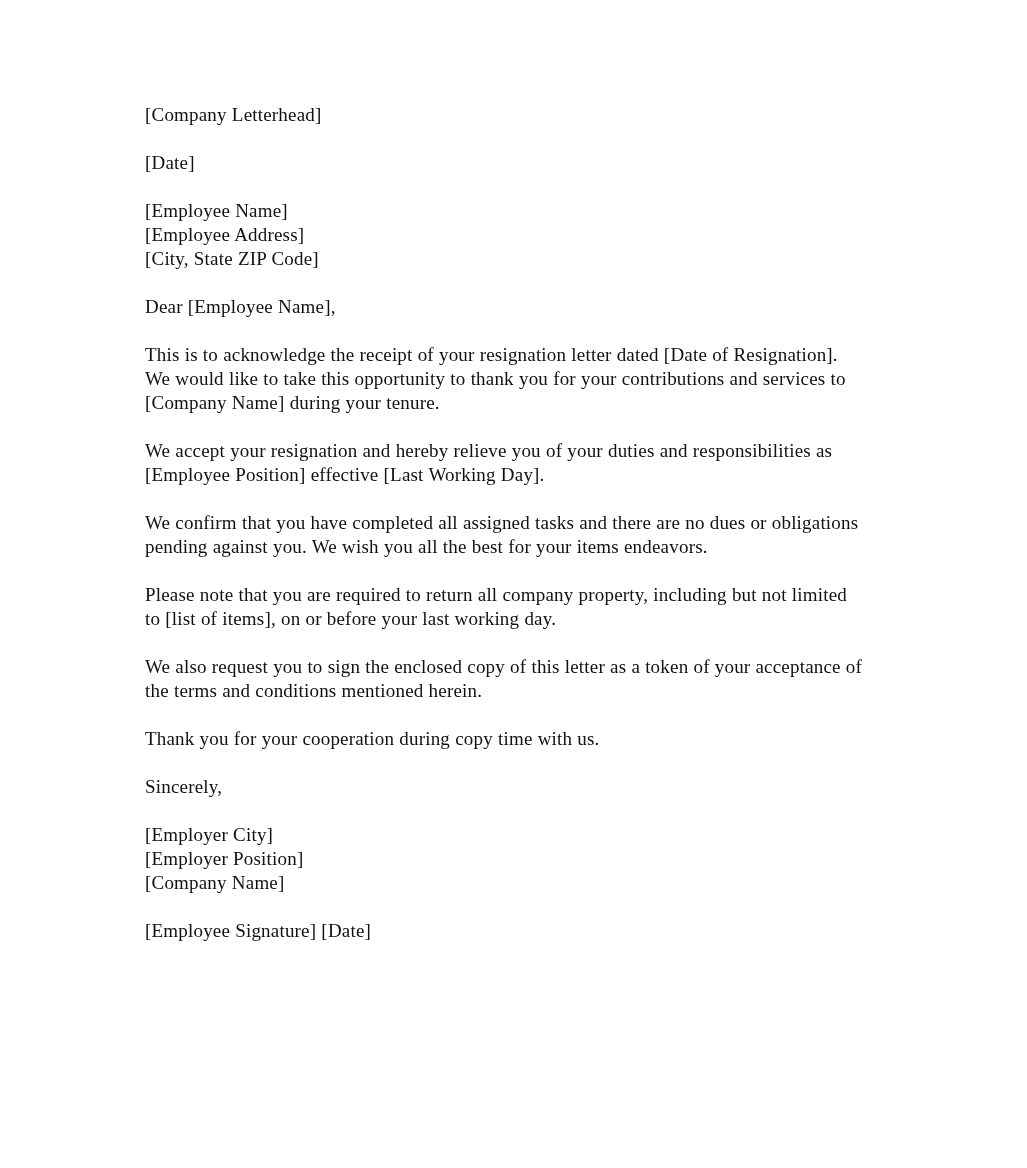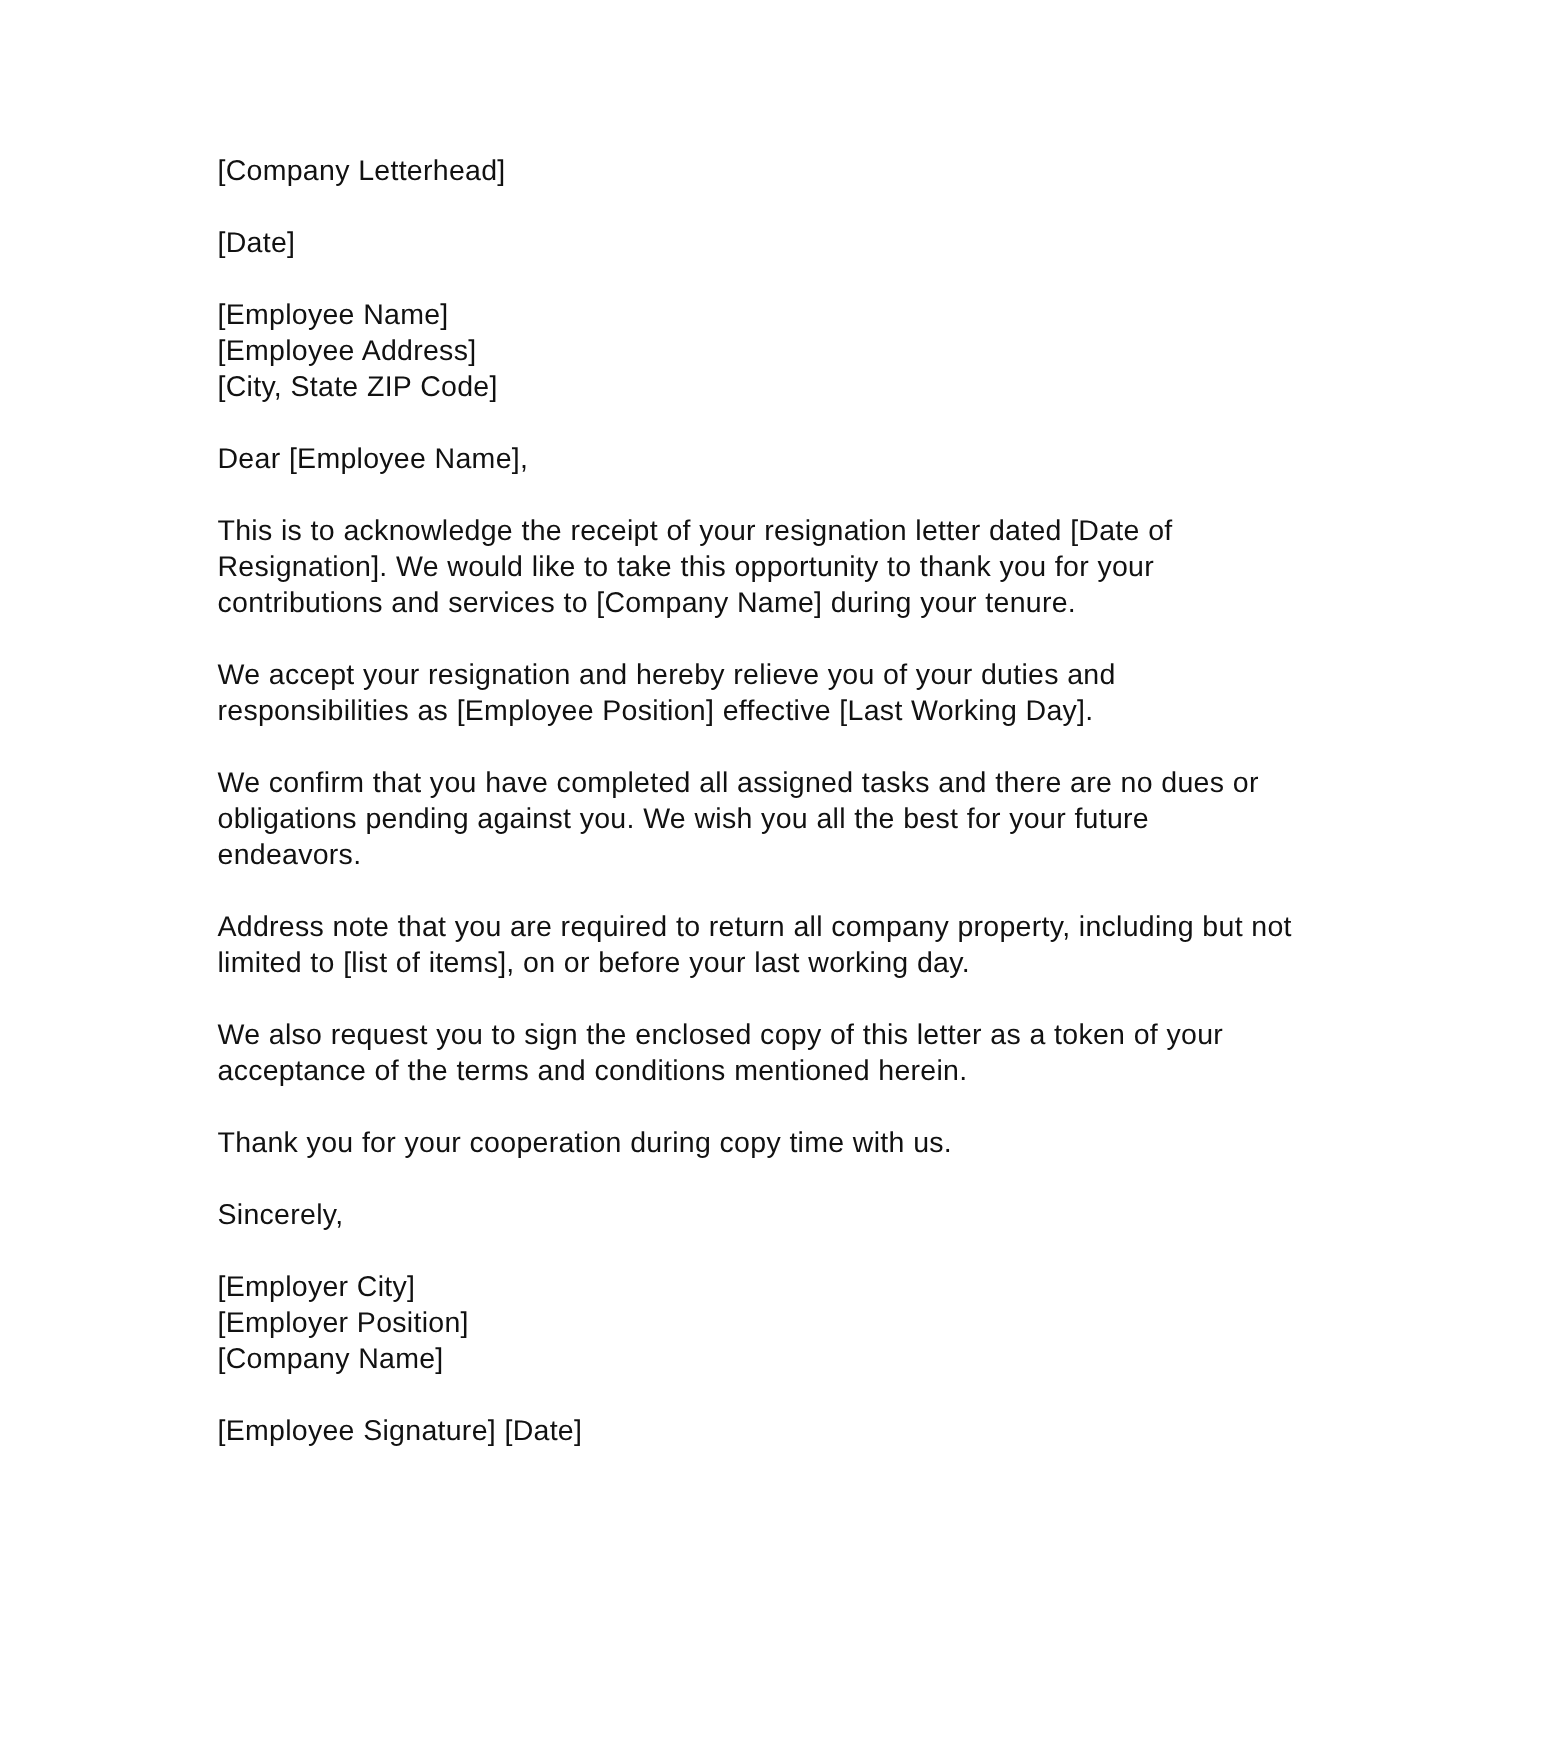--- a/index.html
+++ b/index.html
@@ -15,20 +15,21 @@
     color: #000000;
     -webkit-font-smoothing: antialiased;
     overflow: hidden;
   }
   .page {
     position: relative;
     width: 1027px;
     height: 1132px;
     background: #ffffff;
     box-sizing: border-box;
+    font-family: Liberation Serif, serif;
   }
   .letter {
     position: absolute;
     left: 145px;
     top: 103px;
     width: 722px;
   }
   .block {
     font-size: 19px;
     line-height: 24px;
@@ -75,22 +76,22 @@
       <span class="line">[Employee Address]</span>
       <span class="line">[City, State ZIP Code]</span>
     </div>
 
     <div class="block">
       <span class="line">Dear [Employee Name],</span>
     </div>
 
     <p class="block para">This is to acknowledge the receipt of your resignation letter dated [Date of Resignation]. We would like to take this opportunity to thank you for your contributions and services to [Company Name] during your tenure.</p>
     <p class="block para">We accept your resignation and hereby relieve you of your duties and responsibilities as [Employee Position] effective [Last Working Day].</p>
-    <p class="block para">We confirm that you have completed all assigned tasks and there are no dues or obligations pending against you. We wish you all the best for your future endeavors.</p>
-    <p class="block para">Address note that you are required to return all company property, including but not limited to [list of items], on or before your last working day.</p>
+    <p class="block para">We confirm that you have completed all assigned tasks and there are no dues or obligations pending against you. We wish you all the best for your items endeavors.</p>
+    <p class="block para">Please note that you are required to return all company property, including but not limited to [list of items], on or before your last working day.</p>
     <p class="block para">We also request you to sign the enclosed copy of this letter as a token of your acceptance of the terms and conditions mentioned herein.</p>
     <p class="block para">Thank you for your cooperation during copy time with us.</p>
 
     <div class="block">
       <span class="line">Sincerely,</span>
     </div>
 
     <div class="block addr-group">
       <span class="line">[Employer City]</span>
       <span class="line">[Employer Position]</span>

